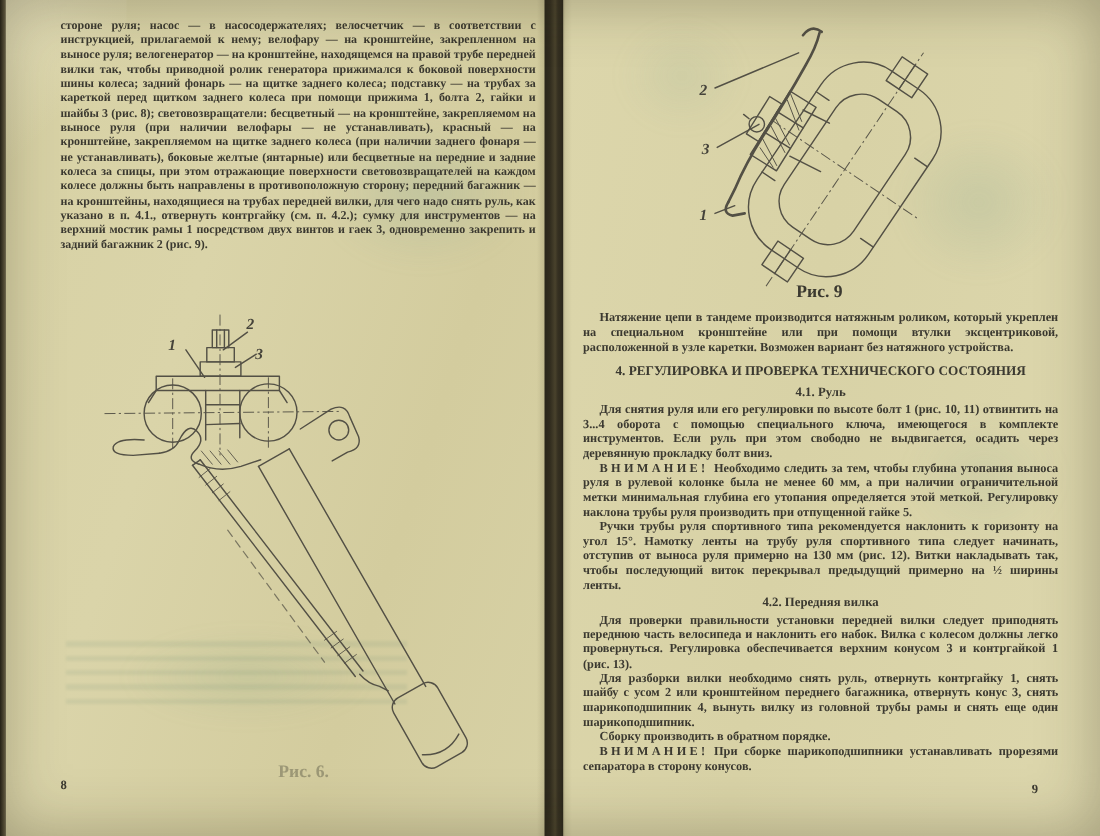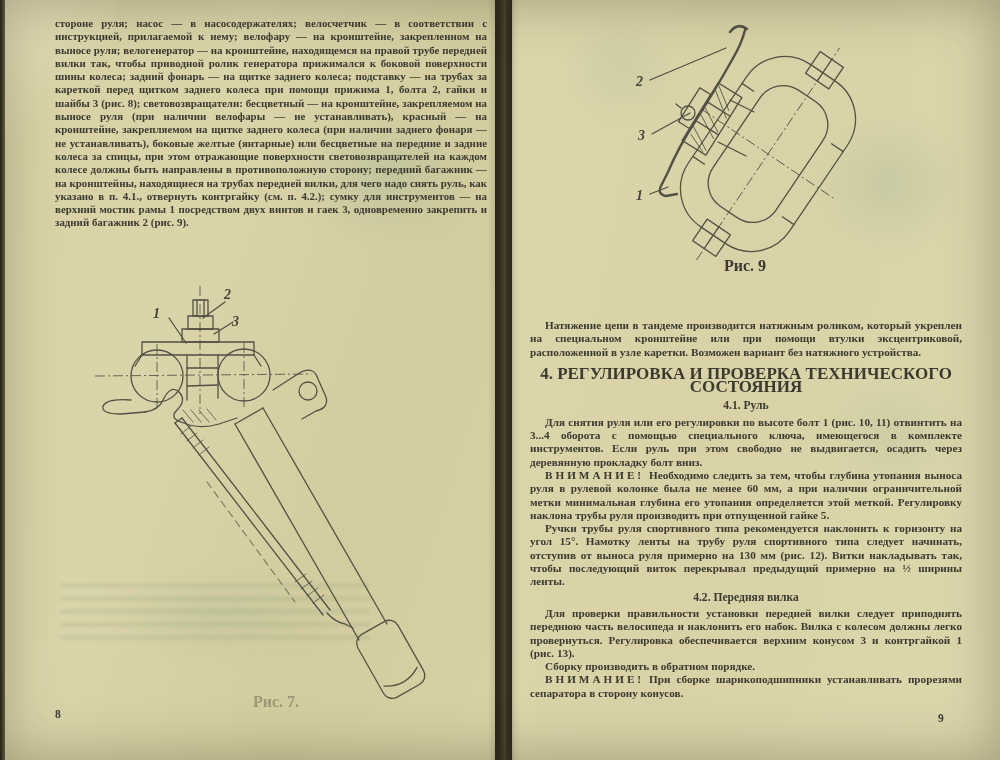--- a/index.html
+++ b/index.html
@@ -12,23 +12,23 @@
   .gutter{position:absolute;left:488px;top:0;width:32px;height:760px;background:linear-gradient(to right,rgba(96,87,56,0) 0%,rgba(96,87,56,0.30) 38%,#49422c 52%,rgba(73,66,44,0.55) 60%,rgba(96,87,56,0.10) 82%,rgba(96,87,56,0) 100%);}
   .stain{position:absolute;border-radius:50%;filter:blur(9px);pointer-events:none;}
   .s1{left:255px;top:85px;width:250px;height:180px;background:radial-gradient(closest-side,rgba(125,162,148,0.22),rgba(125,162,148,0) 75%);}
   .s2{left:70px;top:560px;width:300px;height:110px;background:radial-gradient(closest-side,rgba(120,155,120,0.16),rgba(120,155,120,0) 75%);}
   .s3{left:790px;top:110px;width:200px;height:180px;background:radial-gradient(closest-side,rgba(128,160,140,0.20),rgba(128,160,140,0) 75%);}
   .s4{left:800px;top:370px;width:190px;height:160px;background:radial-gradient(closest-side,rgba(128,160,140,0.14),rgba(128,160,140,0) 75%);}
   .s5{left:545px;top:20px;width:150px;height:130px;background:radial-gradient(closest-side,rgba(128,160,140,0.13),rgba(128,160,140,0) 75%);}
   .curl{position:absolute;left:0;top:0;width:110px;height:150px;background:linear-gradient(135deg,rgba(238,233,203,0.55),rgba(238,233,203,0) 60%);pointer-events:none;}
   .ghost{position:absolute;left:55px;top:582px;width:310px;height:58px;background:repeating-linear-gradient(0deg,rgba(115,148,122,0.13) 0 5px,rgba(0,0,0,0) 5px 13px);filter:blur(1.2px);pointer-events:none;}
   .body-text{position:absolute;left:50px;top:17px;width:432px;font-size:10.9px;line-height:13.3px;text-align:justify;}
-  .col{position:absolute;left:18px;top:283px;width:432px;font-size:11.2px;line-height:13.3px;margin-top:36px;}
+  .col{position:absolute;left:18px;top:283px;width:432px;font-size:11.2px;line-height:13.3px;}
   .col p{margin:0;text-align:justify;text-indent:15px;}
-  .col h1{font-size:17px;margin:8px 0 6px;text-align:center;font-weight:700;}
+  .col h1{font-size:12px;margin:8px 0 6px;text-align:center;font-weight:700;}
   .col h2{font-size:11.6px;margin:2px 0 3px;text-align:center;font-weight:700;}
   .att{letter-spacing:3px;margin-right:5px;}
   .fig-caption{position:absolute;font-size:16px;font-weight:700;text-align:center;width:70px;}
   .cap8{left:236px;top:693px;color:rgba(102,99,78,0.5);}
   .cap9{left:198px;top:257px;color:#3b3930;}
   .page-num{position:absolute;font-size:11.5px;font-weight:700;}
   .num8{left:50px;top:708px;}
   .num9{left:426px;top:712px;}
   .fig8{position:absolute;left:82px;top:272px;}
   .fig9{position:absolute;left:114px;top:16px;}
@@ -110,21 +110,21 @@
       <g class="ln">
         <line x1="82" y1="46" x2="99" y2="71"></line>
         <line x1="138" y1="30" x2="116" y2="46"></line>
         <line x1="146" y1="50" x2="127" y2="62"></line>
       </g>
       <text x="66" y="46">1</text>
       <text x="137" y="27">2</text>
       <text x="145" y="54">3</text>
     </svg>
 
-    <div class="fig-caption cap8">Рис. 7.</div>
+    <div class="fig-caption cap8">Рис. 6.</div>
     <div class="page-num num8">8</div>
   </div>
 
   <div class="page page-right">
     <div class="stain s3" style="left:278px;top:94px;"></div>
     <div class="stain s4" style="left:288px;top:354px;"></div>
     <div class="stain s5" style="left:33px;top:4px;"></div>
 
     <svg class="fig9" width="332" height="248" viewBox="0 0 332 248">
       <g>
@@ -180,20 +180,21 @@
 
     <div class="col">
       <p>Натяжение цепи в тандеме производится натяжным роликом, который укреплен на специальном кронштейне или при помощи втулки эксцентриковой, расположенной в узле каретки. Возможен вариант без натяжного устройства.</p>
       <h1>4. РЕГУЛИРОВКА И ПРОВЕРКА ТЕХНИЧЕСКОГО СОСТОЯНИЯ</h1>
       <h2>4.1. Руль</h2>
       <p>Для снятия руля или его регулировки по высоте болт 1 (рис. 10, 11) отвинтить на 3...4 оборота с помощью специального ключа, имеющегося в комплекте инструментов. Если руль при этом свободно не выдвигается, осадить через деревянную прокладку болт вниз.</p>
       <p><span class="att">ВНИМАНИЕ!</span><span>Необходимо следить за тем, чтобы глубина утопания выноса руля в рулевой колонке была не менее 60 мм, а при наличии ограничительной метки минимальная глубина его утопания определяется этой меткой. Регулировку наклона трубы руля производить при отпущенной гайке 5.</span></p>
       <p>Ручки трубы руля спортивного типа рекомендуется наклонить к горизонту на угол 15°. Намотку ленты на трубу руля спортивного типа следует начинать, отступив от выноса руля примерно на 130 мм (рис. 12). Витки накладывать так, чтобы последующий виток перекрывал предыдущий примерно на ½ ширины ленты.</p>
       <h2>4.2. Передняя вилка</h2>
       <p>Для проверки правильности установки передней вилки следует приподнять переднюю часть велосипеда и наклонить его набок. Вилка с колесом должны легко провернуться. Регулировка обеспечивается верхним конусом 3 и контргайкой 1 (рис. 13).</p>
+      <p>Для разборки вилки необходимо снять руль, отвернуть контргайку 1, снять шайбу с усом 2 или кронштейном переднего багажника, отвернуть конус 3, снять шарикоподшипник 4, вынуть вилку из головной трубы рамы и снять еще один шарикоподшипник.</p>
       <p>Сборку производить в обратном порядке.</p>
       <p><span class="att">ВНИМАНИЕ!</span><span>При сборке шарикоподшипники устанавливать прорезями сепаратора в сторону конусов.</span></p>
     </div>
 
     <div class="page-num num9">9</div>
   </div>
 
   <div class="gutter"></div>
   <div class="edge-left"></div>
   <div class="vignette"></div>

